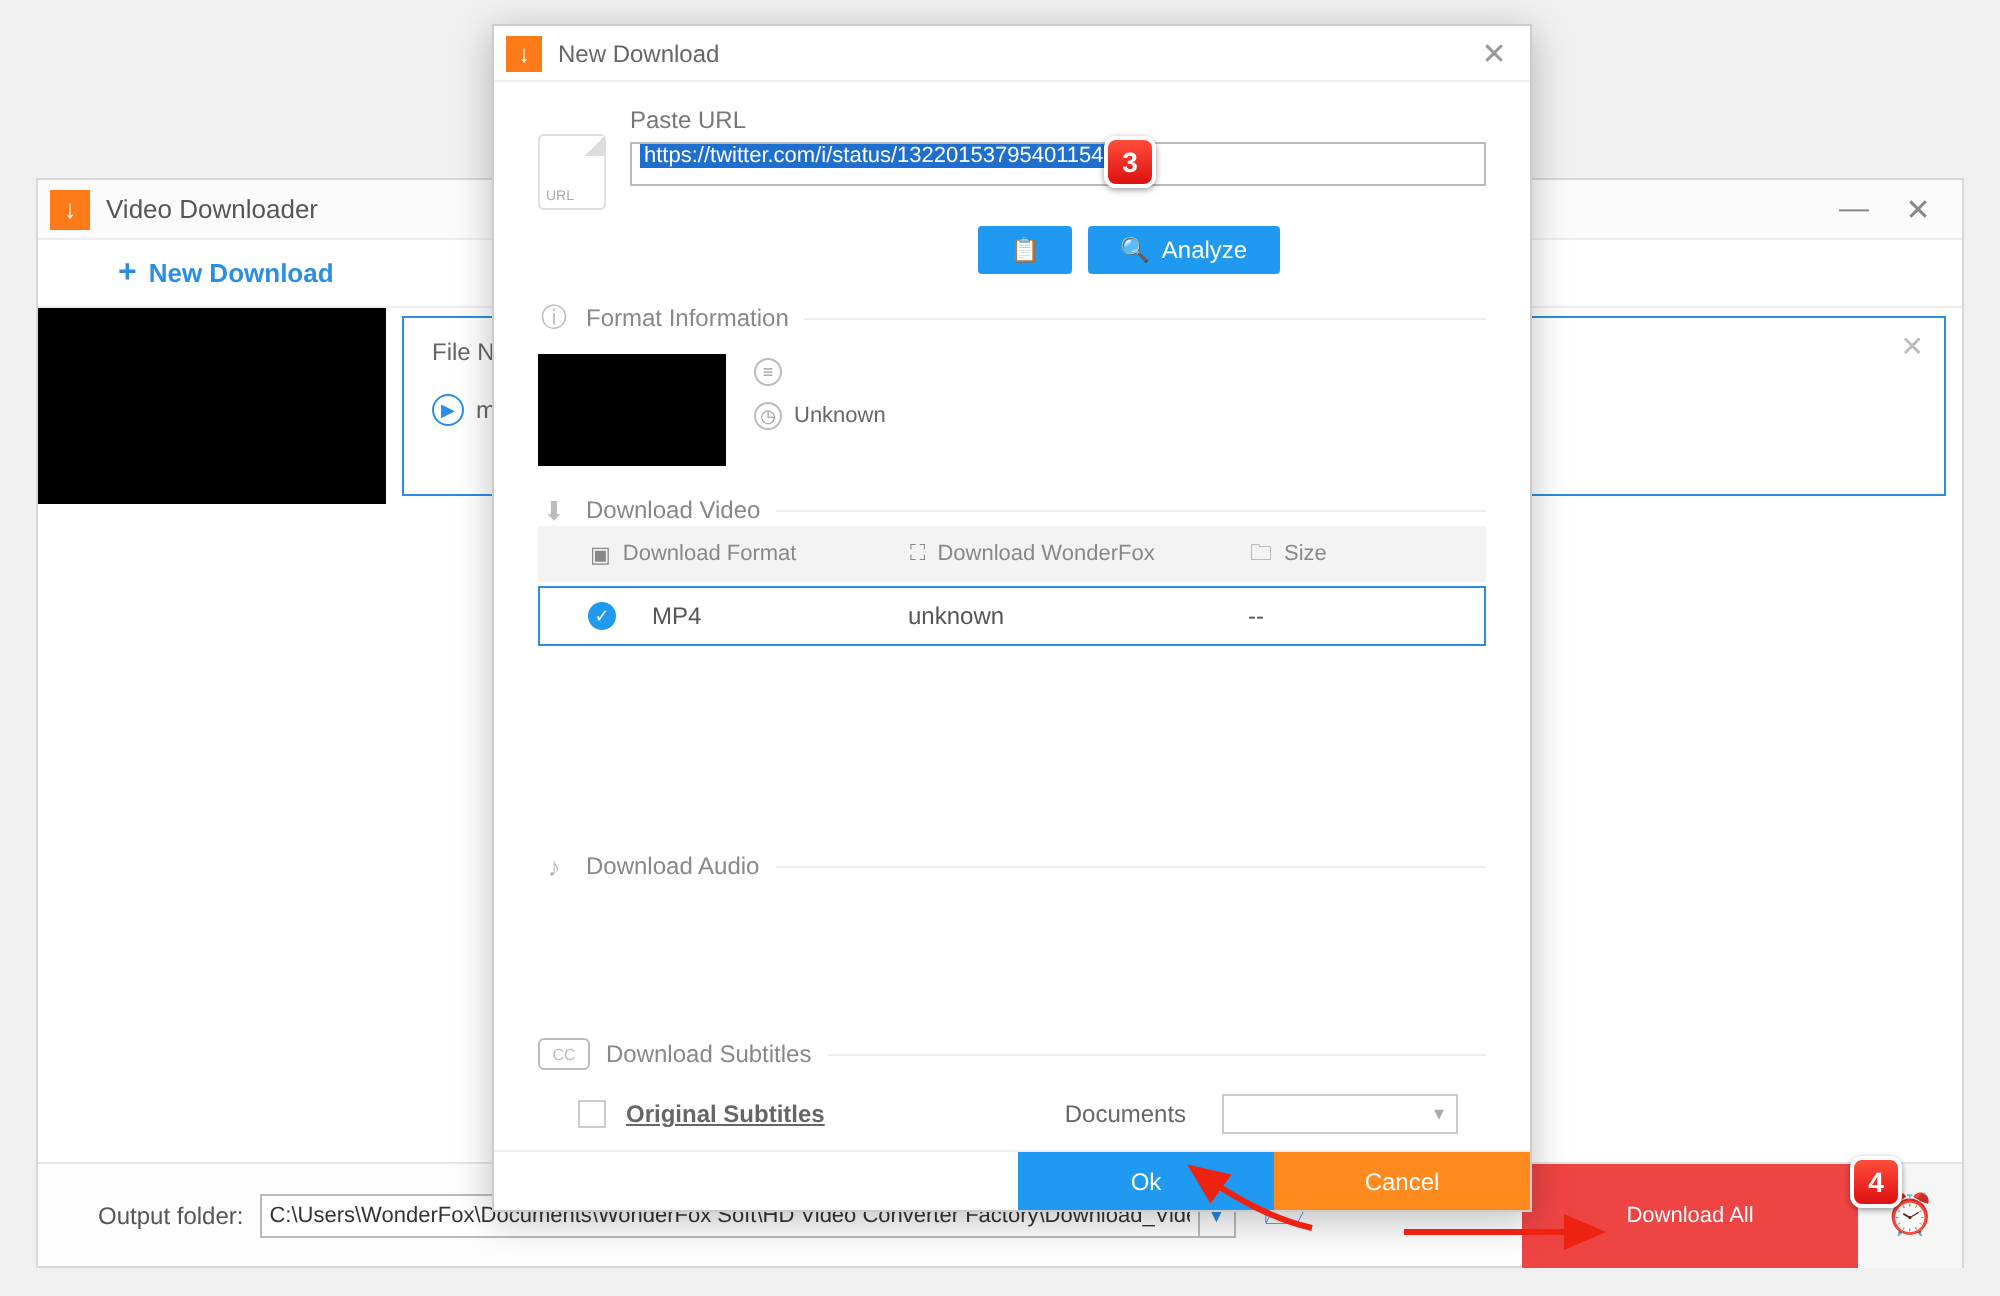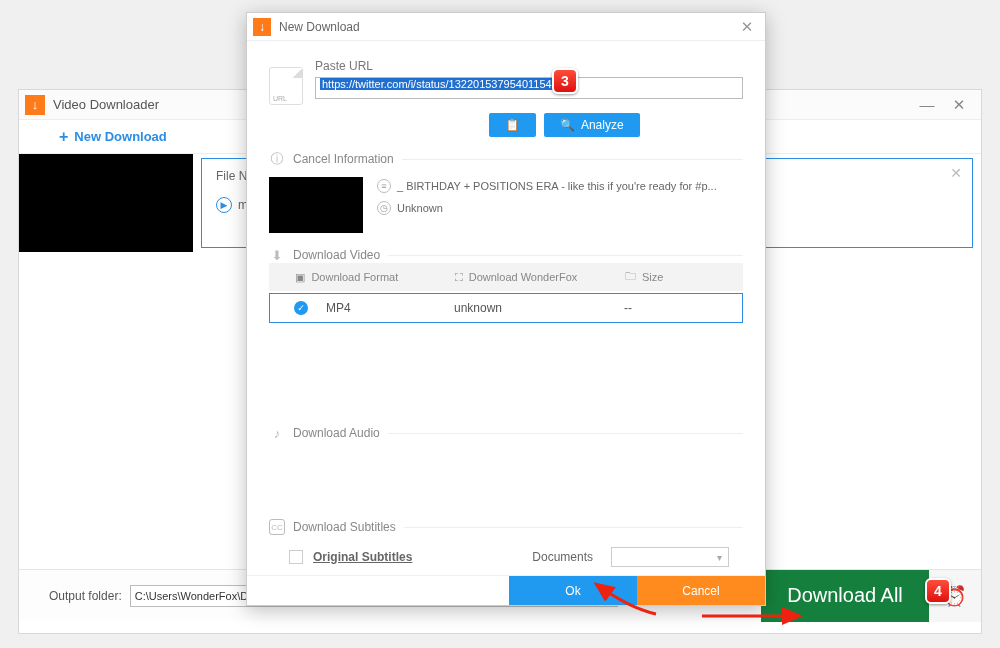--- a/index.html
+++ b/index.html
@@ -16,36 +16,36 @@
 .plus { color: #2b8de4; font-weight: bold; font-size: 16px; }
 .content-row { display: flex; }
 .thumb-left { width: 174px; height: 98px; background: #000; }
 .file-box { flex:1; border:1px solid #2b8de4; margin:4px 8px 0 8px; padding:10px 14px; position:relative; height:90px;}
 .file-label { font-size:12px; color:#666; }
 .file-type { display:flex; align-items:center; gap:6px; font-size:12px; color:#666; margin-top:14px;}
 .file-type .ico { width:16px;height:16px;border:1px solid #2b8de4; border-radius:50%; display:flex;align-items:center;justify-content:center;color:#2b8de4;font-size:9px;}
 .close-x { position:absolute; top:6px; right:10px; color:#bbb; font-size:14px;}
 
 
-.bottom-bar { position:absolute; bottom:12px; left:0; right:0; height:52px; background:#fdfdfd; border-top:1px solid #e5e5e5; display:flex; align-items:center; padding-left:30px;}
+.bottom-bar { position:absolute; bottom:0; left:0; right:0; height:52px; background:#fdfdfd; border-top:1px solid #e5e5e5; display:flex; align-items:center; padding-left:30px;}
 .of-label { font-size:12px; color:#555; margin-right:8px;}
 .of-input { width:470px; height:22px; border:1px solid #bbb; font-size:11px; padding:0 4px; color:#333;}
 .of-drop { width:18px;height:22px;border:1px solid #bbb;border-left:none;display:flex;align-items:center;justify-content:center;color:#2b8de4;font-size:9px;}
 .folder-ico { margin-left:14px; color:#2b8de4; font-size:18px;}
-.dl-all { margin-left:auto; width:168px; height:52px; background:#15803d; color:#fff; font-size:20px; display:flex;align-items:center;justify-content:center;}
+.dl-all { margin-left:auto; width:168px; height:52px; background:#ef4444; color:#fff; font-size:11px; display:flex;align-items:center;justify-content:center;}
 .clock-box { width:52px; height:52px; background:#f6f6f6; display:flex;align-items:center;justify-content:center;color:#1f9af0;font-size:20px;}
 
 
 .dialog { position:absolute; left:246px; top:12px; width:520px; height:594px; background:#fff; border:1px solid #ccc; box-shadow:0 4px 18px rgba(0,0,0,.25); display:flex; flex-direction:column;}
 .dlg-title { height:28px; display:flex; align-items:center; padding:0 6px; border-bottom:1px solid #eee;}
 .dlg-title .logo-badge { width:18px;height:18px;font-size:12px;}
 .dlg-title-text { margin-left:8px; font-size:12px; color:#666; flex:1;}
 .dlg-close { width:24px; text-align:center; color:#999; font-size:15px;}
 .dlg-body { padding:12px 22px 0; flex:1; overflow:hidden;}
-.url-row { display:flex; gap:12px; align-items:center;}
+.url-row { display:flex; gap:12px; align-items:flex-start;}
 .url-icon { width:34px; height:38px; border:1px solid #ddd; border-radius:3px; position:relative; margin-top:14px;}
 .url-icon::before{content:"";position:absolute;top:0;right:0;width:10px;height:10px;background:linear-gradient(135deg,#fff 50%,#ddd 50%);}
 .url-icon span{position:absolute;bottom:2px;left:3px;font-size:7px;color:#aaa;}
 .url-col { flex:1; }
 .url-label { font-size:12px; color:#777; margin-bottom:4px;}
 .url-input { width:100%; height:22px; border:1px solid #bbb; font-size:11px; padding:0 4px; background:#fff;}
 .url-input span { background:#1f6fd0; color:#fff; padding:0 2px;}
 .btn-row { display:flex; gap:8px; justify-content:flex-start; margin:8px 0 0 220px;}
 .blue-btn { height:24px; background:#1f9af0; color:#fff; font-size:12px; border:none; padding:0 16px; display:flex; align-items:center; gap:6px; border-radius:2px;}
 .section { margin-top:14px;}
@@ -137,29 +137,28 @@
       </button>
       <button class="blue-btn">
         <span>🔍</span>
         <span>Analyze</span>
       </button>
     </div>
 
     <div class="section">
       <div class="sec-head">
         <span class="sec-ico">ⓘ</span>
-        <span>Cancel Information</span>
+        <span>Format Information</span>
         <span class="line"></span>
       </div>
       <div class="vi-row">
         <div class="vi-thumb"></div>
         <div class="vi-meta">
           <div class="mrow">
               <span class="mico">≡</span>
-              <span>_ BIRTHDAY + POSITIONS ERA  - like this if you're ready for #p...</span>
             </div>
           <div class="mrow">
               <span class="mico">◷</span>
               <span>Unknown</span>
             </div>
         </div>
       </div>
     </div>
 
     <div class="section">
@@ -195,21 +194,21 @@
       <div class="sec-head">
         <span class="sec-ico">♪</span>
         <span>Download Audio</span>
         <span class="line"></span>
       </div>
       <div style="height:64px"></div>
     </div>
 
     <div class="section">
       <div class="sec-head">
-        <span class="sec-ico" style="border:1px solid #bbb;border-radius:3px;font-size:8px;padding:0 2px">CC</span>
+        <span class="sec-ico" style="border:1px solid #bbb;border-radius:3px;font-size:8px;padding:0 12px">CC</span>
         <span>Download Subtitles</span>
         <span class="line"></span>
       </div>
       <div class="sub-row">
         <span class="sq"></span>
         <span class="under">Original Subtitles</span>
         <span style="margin-left:110px">Documents</span>
         <span class="lang-sel">▾</span>
       </div>
     </div>

